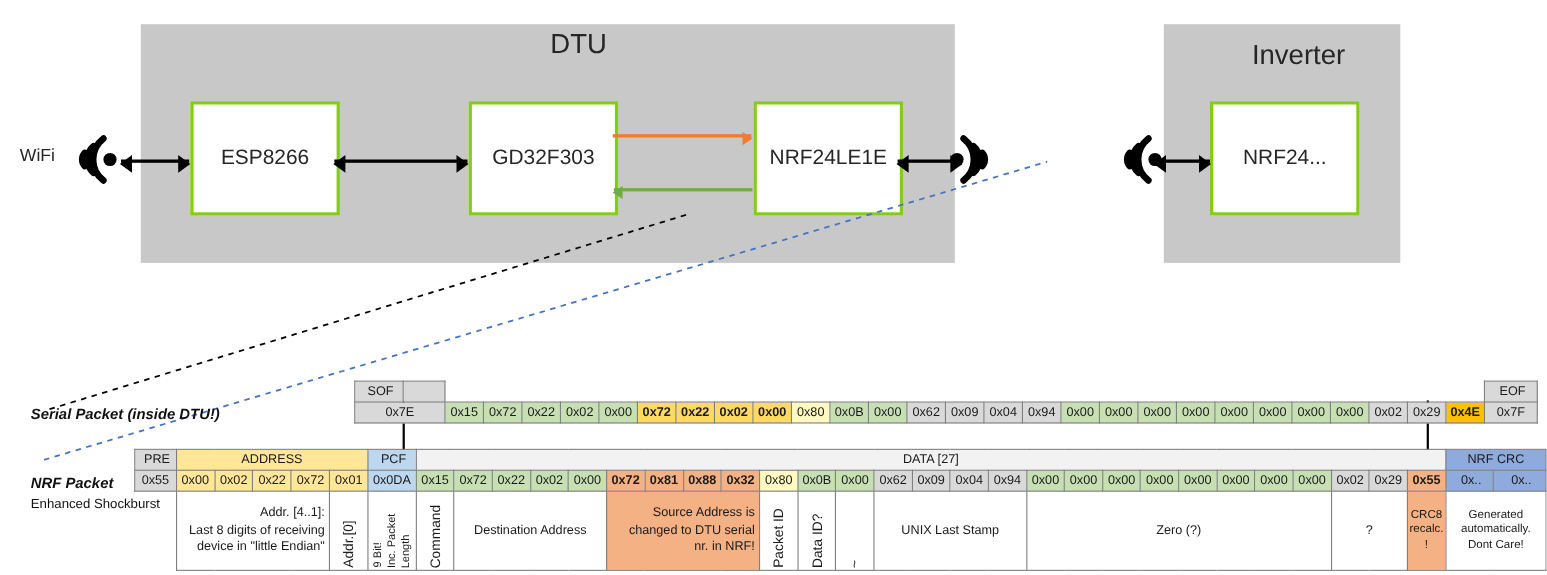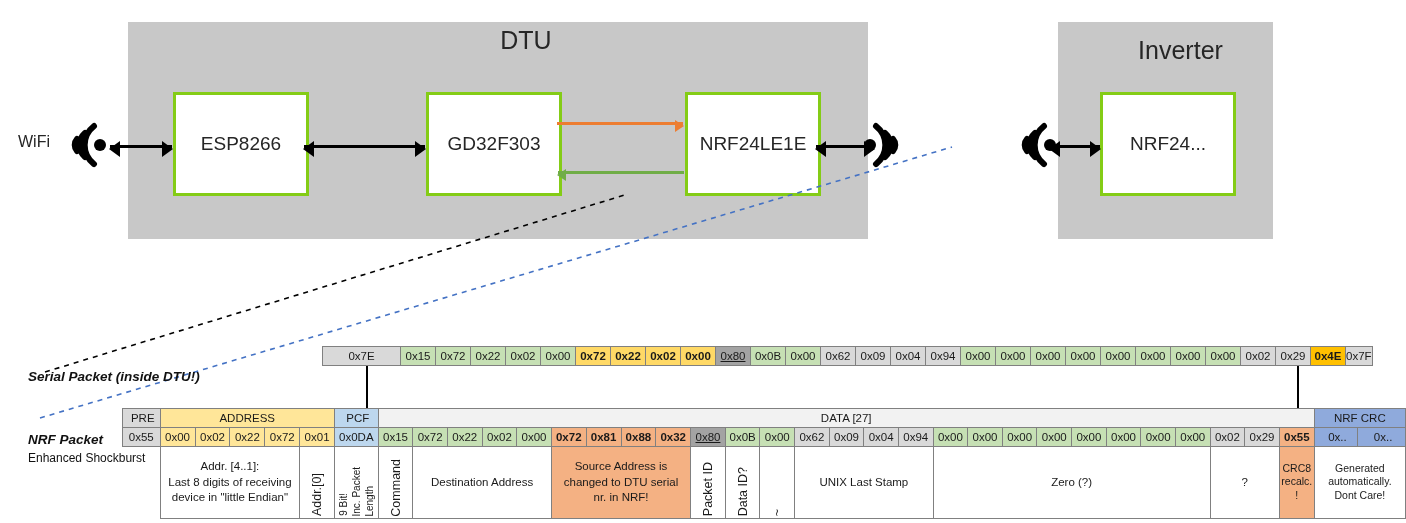--- a/index.html
+++ b/index.html
@@ -42,29 +42,29 @@
   .hdr-yellow{background:#ffe699;font-size:12.5px;text-align:center;margin-top:34px;}
   .hdr-blue{background:#bdd7ee;font-size:12.5px;text-align:left;padding-left:3px!important;}
   .hdr-bluec{background:#8faadc;font-size:12.5px;text-align:center;color:#111;}
   .hdr-plain{background:#f2f2f2;font-size:12.5px;text-align:center;}
   .blank{border:none!important;background:transparent;}
 
   .c-grey{background:#d9d9d9;}
   .c-green{background:#c6e0b4;}
   .c-yellow{background:#ffc000;font-weight:bold;}
   .c-yellow2{background:#ffd966;font-weight:bold;}
-  .c-blue{background:#a3a3a3;text-decoration:underline;}
+  .c-blue{background:#fef9c3;}
   .c-blue2{background:#8faadc;text-align:center;padding-left:3px!important;}
   .c-orange{background:#f4b183;font-weight:bold;}
   .c-addr{background:#ffe699;}
   .c-pcf{background:#bdd7ee;}
 
   .desc{background:#ffffff;font-size:12.5px;height:70px;vertical-align:middle;
         text-align:center;border:1px solid #808080;color:#1a1a1a;}
-  .desc.left{text-align:center;padding:12px 4px!important;line-height:1.35;}
+  .desc.left{text-align:right;padding:12px 4px!important;line-height:1.35;}
   .desc.sm{font-size:10.5px;line-height:1.3;}
   .vert{writing-mode:vertical-rl;transform:rotate(180deg);
         font-size:12.5px;white-space:nowrap;}
   .vert.sm{font-size:10px;}
   .vrow{display:flex;flex-direction:row;align-items:flex-end;justify-content:center;height:68px;}
   .vrow .vert{margin:0 1px;}
 
   .rowlabel{position:absolute;font-size:13.5px;font-style:italic;font-weight:bold;color:#111;}
   .rowlabel.plain{font-style:normal;font-weight:normal;font-size:12px;}
 
@@ -151,20 +151,26 @@
 
 <div class="connector" style="left:366px;top:364px;height:62px;"></div>
 <div class="connector" style="left:1297px;top:364px;height:62px;"></div>
 
 <table class="ptable" style="left:322px;top:346px;">
   <colgroup>
     <col style="width:44px">
       <col style="width:34px">
   </colgroup>
   <tbody>
+    <tr>
+      <td class="hdr">SOF</td>
+      <td class="hdr" style="width:34px"></td>
+      <td class="blank" id="ser-hdr-spacer" colspan="27"></td>
+      <td class="hdr" style="width:44px">EOF</td>
+    </tr>
     <tr id="serial-value-row">
       <td class="c-grey" colspan="2">0x7E</td>
 
       <td class="c-green" style="width: 34px;">0x15</td>
         <td class="c-green" style="width: 34px;">0x72</td>
         <td class="c-green" style="width: 34px;">0x22</td>
         <td class="c-green" style="width: 34px;">0x02</td>
         <td class="c-green" style="width: 34px;">0x00</td>
         <td class="c-yellow2" style="width: 34px;">0x72</td>
         <td class="c-yellow2" style="width: 34px;">0x22</td>

